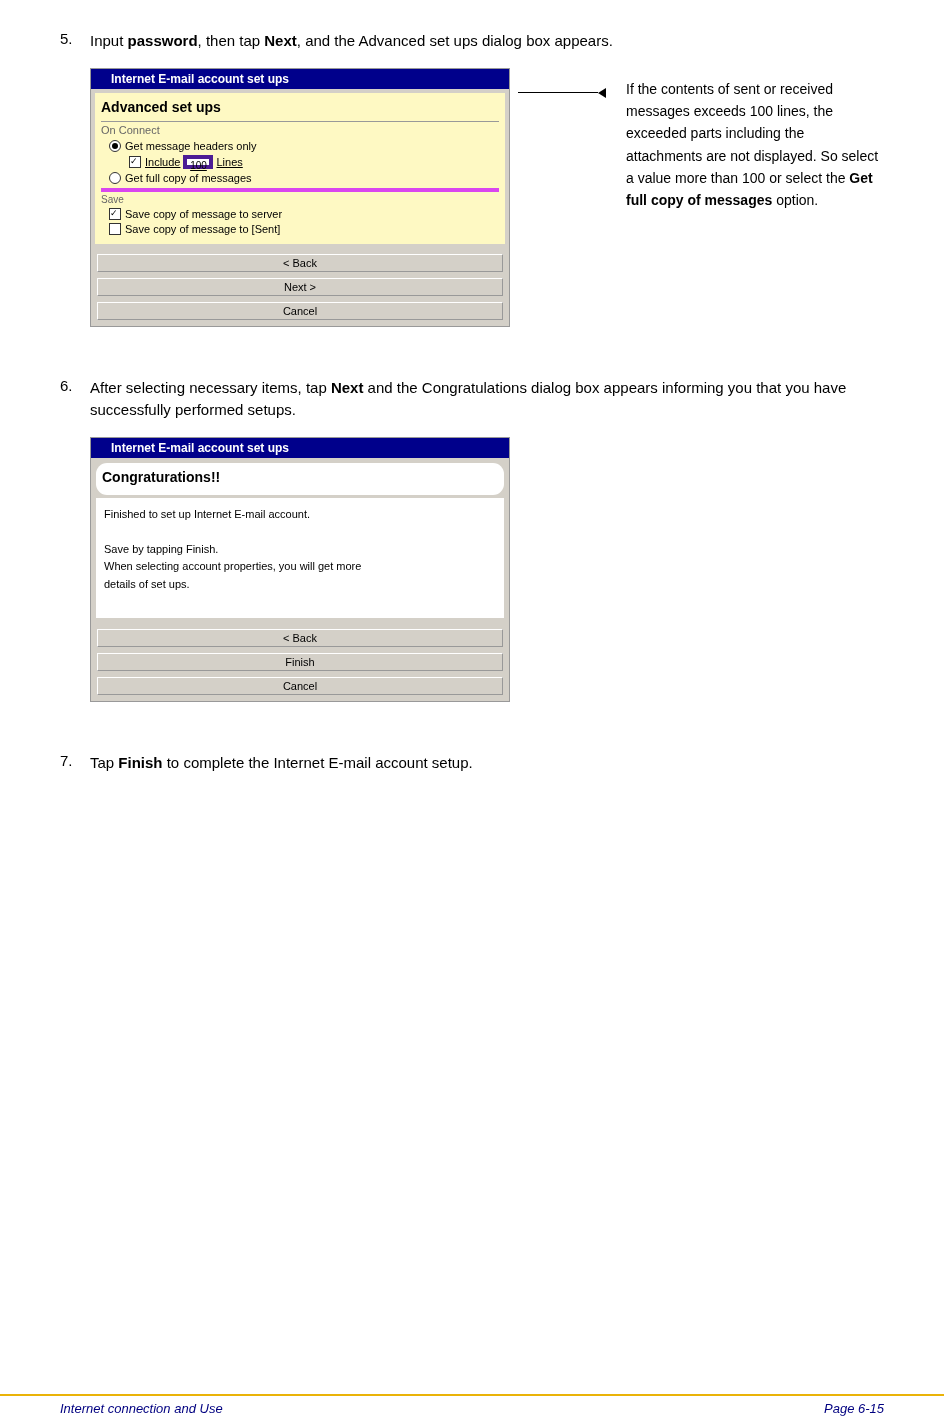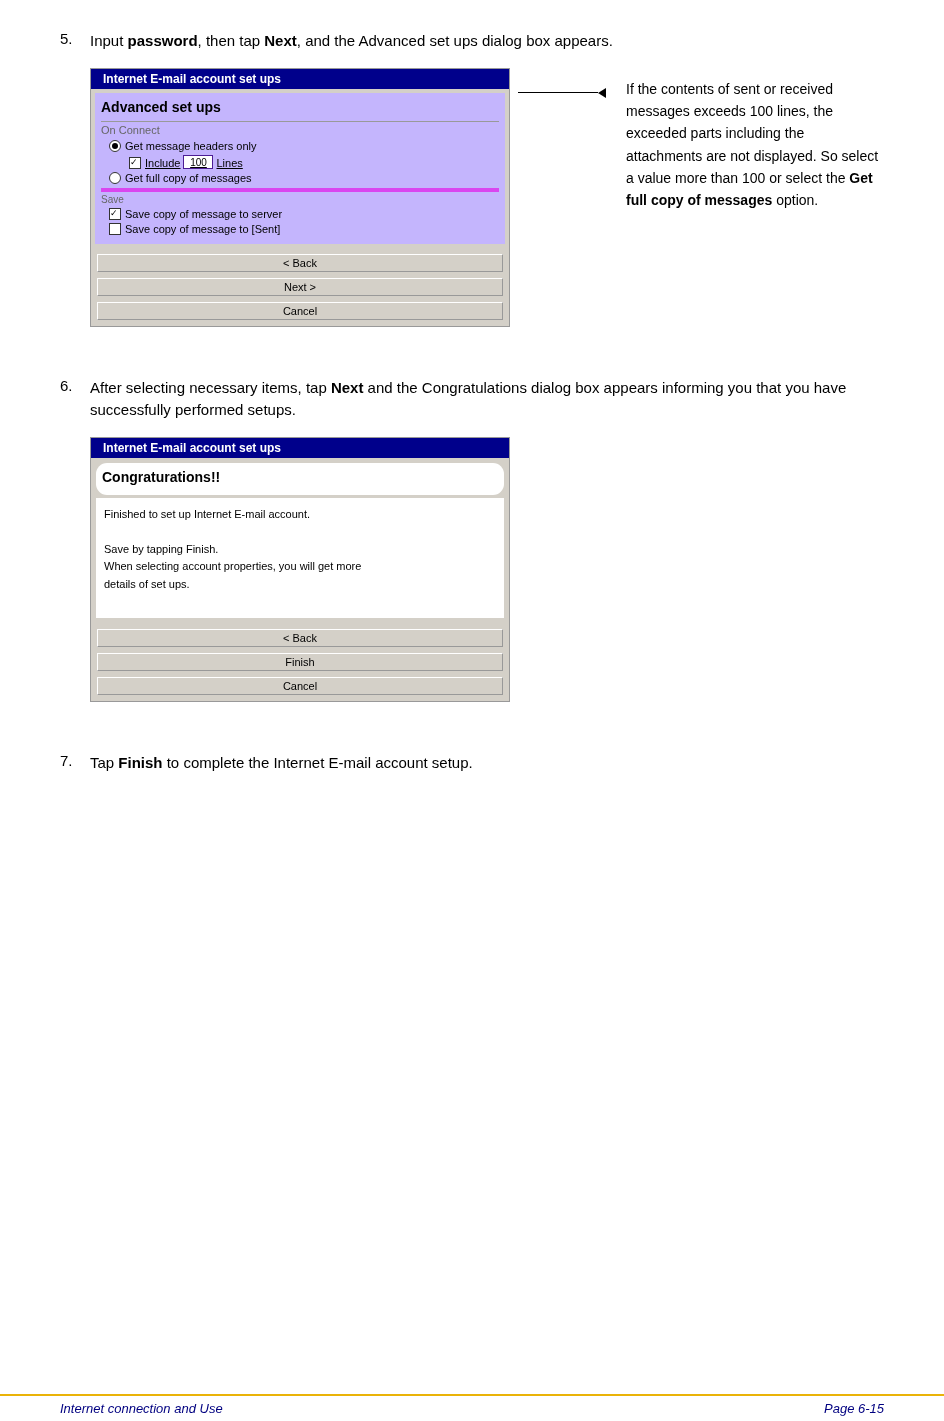--- a/index.html
+++ b/index.html
@@ -54,25 +54,25 @@
       width: 420px;
       min-height: 200px;
       flex-shrink: 0;
     }
 
     .dialog-titlebar {
       background: #00008b;
       color: #ffffff;
       font-size: 12px;
       font-weight: bold;
-      padding: 3px 12px;
+      padding: 3px 20px;
     }
 
     .dialog-inner {
-      background: #c4b5fd;
+      background: #fef9c3;
       margin: 4px;
       padding: 6px;
       min-height: 60px;
     }
 
     .dialog-inner-title {
       font-size: 14px;
       font-weight: bold;
       margin-bottom: 6px;
     }
@@ -81,21 +81,21 @@
       font-size: 11px;
       color: #666;
       border-top: 1px solid #999;
       margin-top: 4px;
       padding-top: 2px;
       margin-bottom: 4px;
     }
 
     .dialog-option-row {
       display: flex;
-      align-items: flex-end;
+      align-items: center;
       font-size: 11px;
       margin-bottom: 3px;
       margin-left: 8px;
     }
 
     .radio-circle {
       display: inline-block;
       width: 12px;
       height: 12px;
       border-radius: 50%;
@@ -133,21 +133,21 @@
       position: absolute;
       top: -1px;
       left: 0px;
       color: #000;
     }
 
     .inline-input {
       display: inline-block;
       width: 30px;
       height: 14px;
-      border: 1px solid #4c1d95;
+      border: 4px solid #4c1d95;
       background: #fff;
       font-size: 10px;
       text-align: center;
       vertical-align: middle;
       line-height: 14px;
     }
 
     .dialog-save-section {
       font-size: 11px;
       margin-top: 4px;

